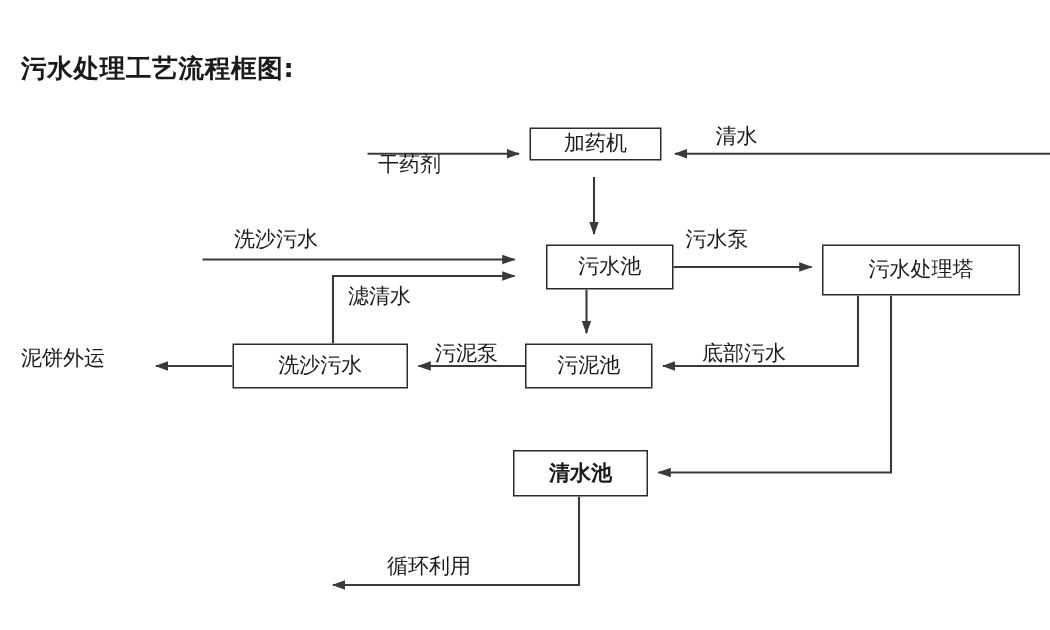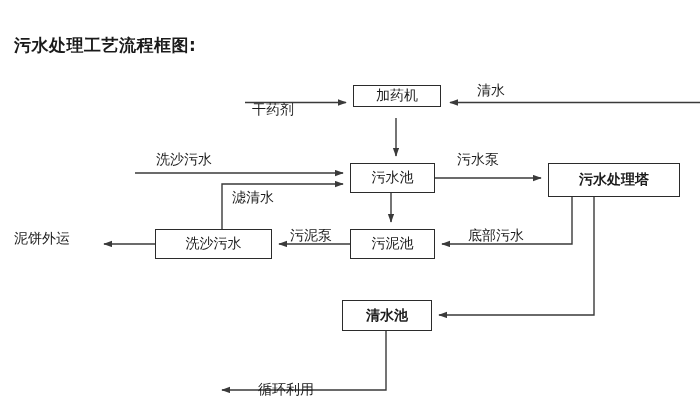--- a/index.html
+++ b/index.html
@@ -64,25 +64,25 @@
     <path d="M594,197 L594,315 L439,315" marker-end="url(#ah)"></path>
 
     <path d="M386,331 L386,390 L222,390" marker-end="url(#ah)"></path>
   </g>
 </svg>
 
 <div class="node" style="left:353px;top:85px;width:88px;height:22px;">
   <span>加药机</span>
 </div>
 
-<div class="node" style="left:350px;top:163px;width:85px;height:30px;">
+<div class="node" style="left:364px;top:163px;width:85px;height:30px;">
   <span>污水池</span>
 </div>
 
-<div class="node" style="left:548px;top:163px;width:132px;height:34px;font-weight:bold;">
+<div class="node" style="left:548px;top:163px;width:132px;height:34px;">
   <span>污水处理塔</span>
 </div>
 
 <div class="node" style="left:155px;top:229px;width:117px;height:30px;">
   <span>洗沙污水</span>
 </div>
 
 <div class="node" style="left:350px;top:229px;width:85px;height:30px;">
   <span>污泥池</span>
 </div>
@@ -91,15 +91,15 @@
   <span>清水池</span>
 </div>
 
 <div class="edge-label" style="left:252px;top:82px;margin-top:19px;">干药剂</div>
 <div class="edge-label" style="left:477px;top:82px;">清水</div>
 <div class="edge-label" style="left:156px;top:151px;">洗沙污水</div>
 <div class="edge-label" style="left:232px;top:189px;">滤清水</div>
 <div class="edge-label" style="left:457px;top:151px;">污水泵</div>
 <div class="edge-label" style="left:290px;top:227px;">污泥泵</div>
 <div class="edge-label" style="left:468px;top:227px;">底部污水</div>
-<div class="edge-label" style="left:258px;top:369px;margin-top:12px;">循环利用</div>
+<div class="edge-label" style="left:258px;top:369px;">循环利用</div>
 
 <div class="term-label" style="left:14px;top:230px;">泥饼外运</div>
 
 </body></html>

